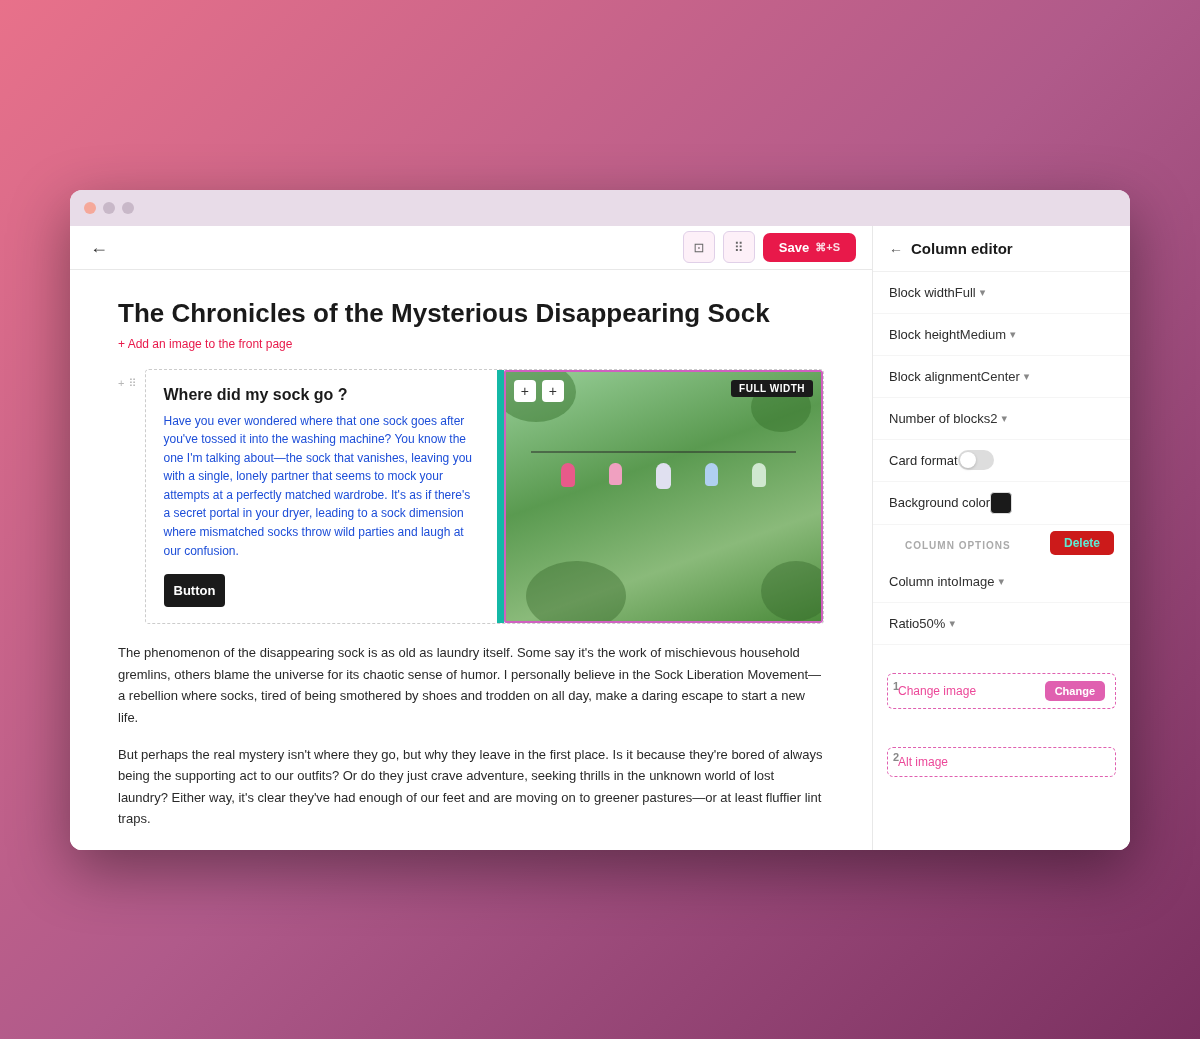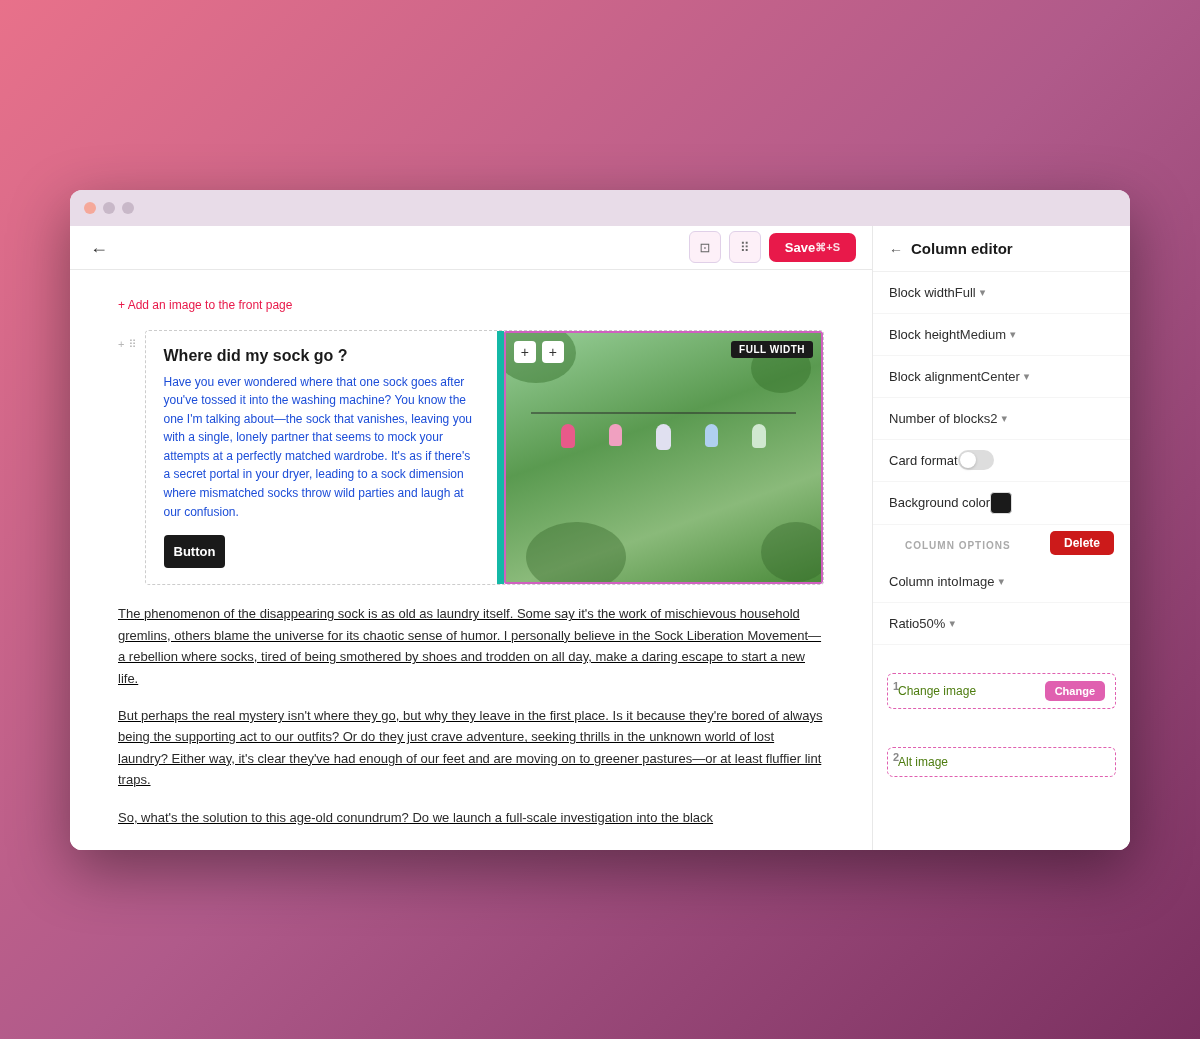--- a/index.html
+++ b/index.html
@@ -93,21 +93,21 @@
       background: #e8194a;
       color: #fff;
       border: none;
       border-radius: 7px;
       padding: 7px 16px;
       font-size: 13px;
       font-weight: 600;
       cursor: pointer;
       display: flex;
       align-items: center;
-      gap: 0;
+      gap: 6px;
     }
     .save-shortcut {
       font-size: 11px;
       opacity: 0.85;
     }
     .editor-body {
       flex: 1;
       overflow-y: auto;
       padding: 28px 48px;
     }
@@ -213,21 +213,20 @@
       display: flex; align-items: center; justify-content: center;
       color: #333;
     }
     .img-add-btn2 {
       position: absolute;
       top: 8px;
       left: 36px;
     }
     .prose-section {
       margin-top: 4px;
-      text-decoration: underline;
     }
     .prose-para {
       font-size: 13px;
       color: #2a2a2a;
       line-height: 1.65;
       margin-bottom: 16px;
     }
     
     .right-panel {
       width: 258px;
@@ -312,21 +311,21 @@
     .section-label {
       padding: 8px 16px 4px;
       font-size: 10px;
       font-weight: 700;
       color: #aaa;
       letter-spacing: 1px;
       text-transform: uppercase;
     }
     .delete-btn {
       background: #cc1a1a;
-      color: #ffffff;
+      color: #5eead4;
       border: none;
       border-radius: 5px;
       padding: 5px 14px;
       font-size: 12px;
       font-weight: 600;
       cursor: pointer;
     }
     .col-options-row {
       display: flex;
       align-items: flex-end;
@@ -339,21 +338,21 @@
       border: 1.5px dashed #e060b0;
       border-radius: 6px;
       padding: 7px 10px;
       display: flex;
       align-items: center;
       justify-content: space-between;
       position: relative;
     }
     .image-field-label {
       font-size: 12px;
-      color: #4d7c0f;
+      color: #ec4899;
     }
     .change-btn {
       background: #e060b0;
       color: #fff;
       border: none;
       border-radius: 5px;
       padding: 4px 10px;
       font-size: 11px;
       font-weight: 600;
       cursor: pointer;
@@ -441,20 +440,21 @@
           <div class="icon-btn">⊡</div>
           <div class="icon-btn">⠿</div>
           <button class="save-btn">
             <span>Save</span>
             <span class="save-shortcut">⌘+S</span>
           </button>
         </div>
       </div>
 
       <div class="editor-body">
+        <h1 class="page-title">The Chronicles of the Mysterious Disappearing Sock</h1>
         <span class="add-image-link">+ Add an image to the front page</span>
 
         <div class="block-row">
           <div class="block-controls">
             <span class="block-ctrl-icon">+</span>
             <span class="block-ctrl-icon">⠿</span>
           </div>
           <div class="two-col-block">
 
             <div class="col-text">

